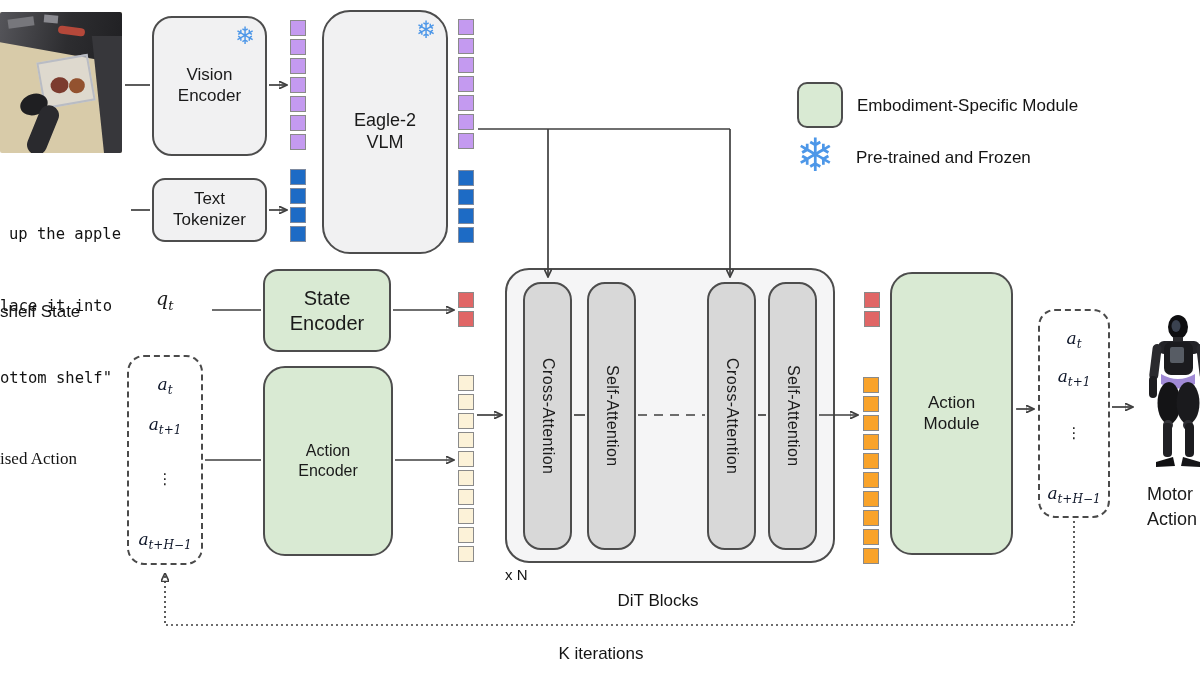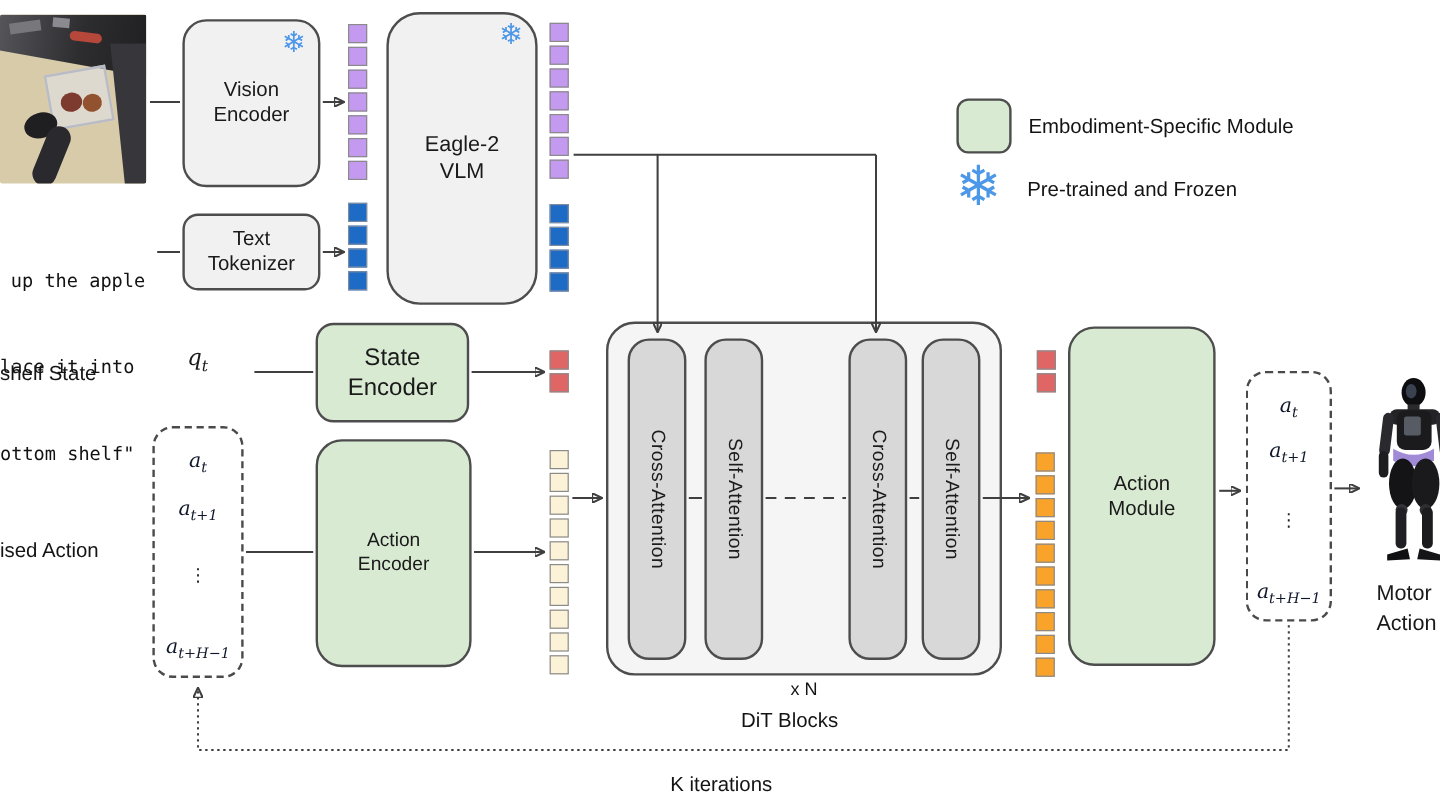--- a/index.html
+++ b/index.html
@@ -196,21 +196,21 @@
   <div class="lbl" style="left:856px; top:148px;">Pre-trained and Frozen</div>
 
   <div class="lbl" style="left:0; top:302px;">shelf State</div>
   <div class="abs qsym" style="left:156px; top:287px;"><span>q</span><sub>t</sub></div>
 
   <div class="box green state-encoder">
     <span class="bl">State</span>
     <span class="bl">Encoder</span>
   </div>
 
-  <div class="lbl" style="left:0; top:449px;">ised Action</div>
+  <div class="lbl" style="left:0; top:449px;font-family:Liberation Serif, serif;">ised Action</div>
   <div class="dashedbox inbox">
     <div class="math" style="top:17px;  width:72px;"><span>a</span><sub>t</sub></div>
     <div class="math" style="top:57px;  width:72px;"><span>a</span><sub>t+1</sub></div>
     <div class="math vdots" style="top:113px; width:72px;">⋮</div>
     <div class="math" style="top:172px; width:72px;"><span>a</span><sub>t+H−1</sub></div>
   </div>
 
   <div class="box green action-encoder">
     <span class="bl">Action</span>
     <span class="bl">Encoder</span>
@@ -222,21 +222,21 @@
     </div>
   <div class="pill pill2">
       <span>Self-Attention</span>
     </div>
   <div class="pill pill3">
       <span>Cross-Attention</span>
     </div>
   <div class="pill pill4">
       <span>Self-Attention</span>
     </div>
-  <div class="lbl" style="left:505px; top:566px; width:330px; text-align:center; font-size:15px;">x N</div>
+  <div class="lbl" style="left:505px; top:566px; width:330px; font-size:15px;">x N</div>
   <div class="lbl" style="left:493px; top:591px; width:330px; text-align:center;">DiT Blocks</div>
 
   <div class="box green action-decoder">
     <span class="bl">Action</span>
     <span class="bl">Module</span>
   </div>
 
   <div class="dashedbox outbox">
     <div class="math" style="top:17px;  width:68px;"><span>a</span><sub>t</sub></div>
     <div class="math" style="top:55px;  width:68px;"><span>a</span><sub>t+1</sub></div>

